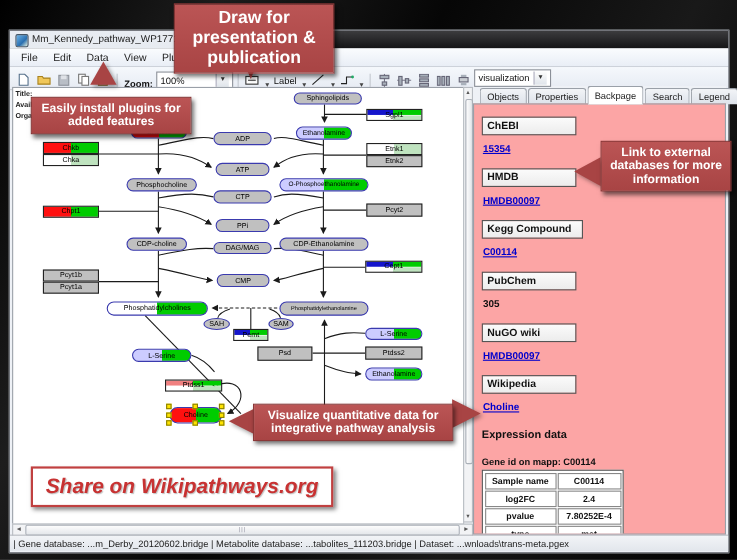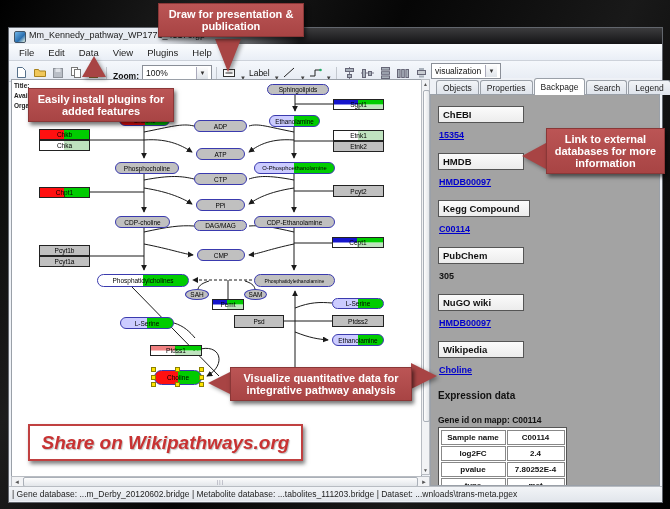--- a/index.html
+++ b/index.html
@@ -42,21 +42,21 @@
   .hthumb{flex:1;height:8px;margin:0 1px;background:linear-gradient(#fdfdfd,#e3e6ea);border:1px solid #aab0b8;border-radius:2px;
     display:flex;align-items:center;justify-content:center;font-size:5px;color:#889;letter-spacing:1px;}
   .vthumb{position:absolute;left:1px;top:10px;width:5px;height:330px;background:linear-gradient(90deg,#fdfdfd,#e3e6ea);border:1px solid #aab0b8;border-radius:2px;}
   .vsa{position:absolute;left:0;width:7px;text-align:center;font-size:5px;color:#555;}
   
   .panel{position:absolute;left:421px;top:50px;right:2px;bottom:16px;background:#eef1f6;}
   .tabsrow{position:absolute;left:6px;top:1px;height:16px;display:flex;align-items:flex-end;gap:1px;}
   .tab{height:14px;padding:0 6px;font-size:8.5px;display:flex;align-items:center;background:linear-gradient(#f2f4f7,#dde2ea);
     border:1px solid #9aa0a8;border-bottom:none;border-radius:3px 3px 0 0;color:#222;margin-top:14px;}
   .tab.active{height:16px;background:#fff;font-weight:normal;position:relative;z-index:2;}
-  .panel-content{position:absolute;left:0;top:16px;right:0;bottom:0;background:#a3a3a3;border:1px solid #9aa0a8;box-sizing:border-box;padding:2px 0 0 7px;overflow:hidden;}
+  .panel-content{position:absolute;left:0;top:16px;right:0;bottom:0;background:#fca5a5;border:1px solid #9aa0a8;box-sizing:border-box;padding:2px 0 0 7px;overflow:hidden;}
   .bp-head{margin-top:13px;width:80px;height:15px;line-height:15px;padding-left:4px;font-size:9.5px;font-weight:bold;
     background:linear-gradient(#fbfbfb,#ececec);border:1px solid #555;box-sizing:content-box;}
   .bp-head.first{margin-top:9px;}
   .bp-head.wide{width:86px;}
   .bp-val{margin-top:7px;margin-left:1px;font-size:9px;font-weight:bold;height:10px;}
   .bp-val a{color:#0000cc;}
   .exp-head{margin-top:15px;font-size:10px;font-weight:bold;}
   .geneid{margin-top:14px;font-size:8.5px;font-weight:bold;}
   .exp-table{margin-top:2px;border:1px solid #555;background:#fff;padding:1px;width:125px;}
   .exp-row{display:flex;}
@@ -364,21 +364,21 @@
             </div>
           </div>
       </div>
     </div>
 
     <div class="statusbar">
       <span>| Gene database: ...m_Derby_20120602.bridge | Metabolite database: ...tabolites_111203.bridge | Dataset: ...wnloads\trans-meta.pgex</span>
     </div>
   </div>
 
-  <div class="callout" style="left:158px;top:3px;width:146px;font-size:11px;">
+  <div class="callout" style="left:158px;top:3px;width:146px;font-size:16px;">
     <span>Draw for presentation &amp; publication</span>
   </div>
   <div class="c-arrow" style="left:215px;top:39px;border-left:13px solid transparent;border-right:13px solid transparent;border-top:33px solid #a84444;"></div>
 
   <div class="callout" style="left:28px;top:88px;width:146px;font-size:11px;">
     <span>Easily install plugins for added features</span>
   </div>
   <div class="c-arrow" style="left:82px;top:56px;border-left:12px solid transparent;border-right:12px solid transparent;border-bottom:21px solid #a84444;"></div>
 
   <div class="callout" style="left:546px;top:128px;width:119px;font-size:11px;">

